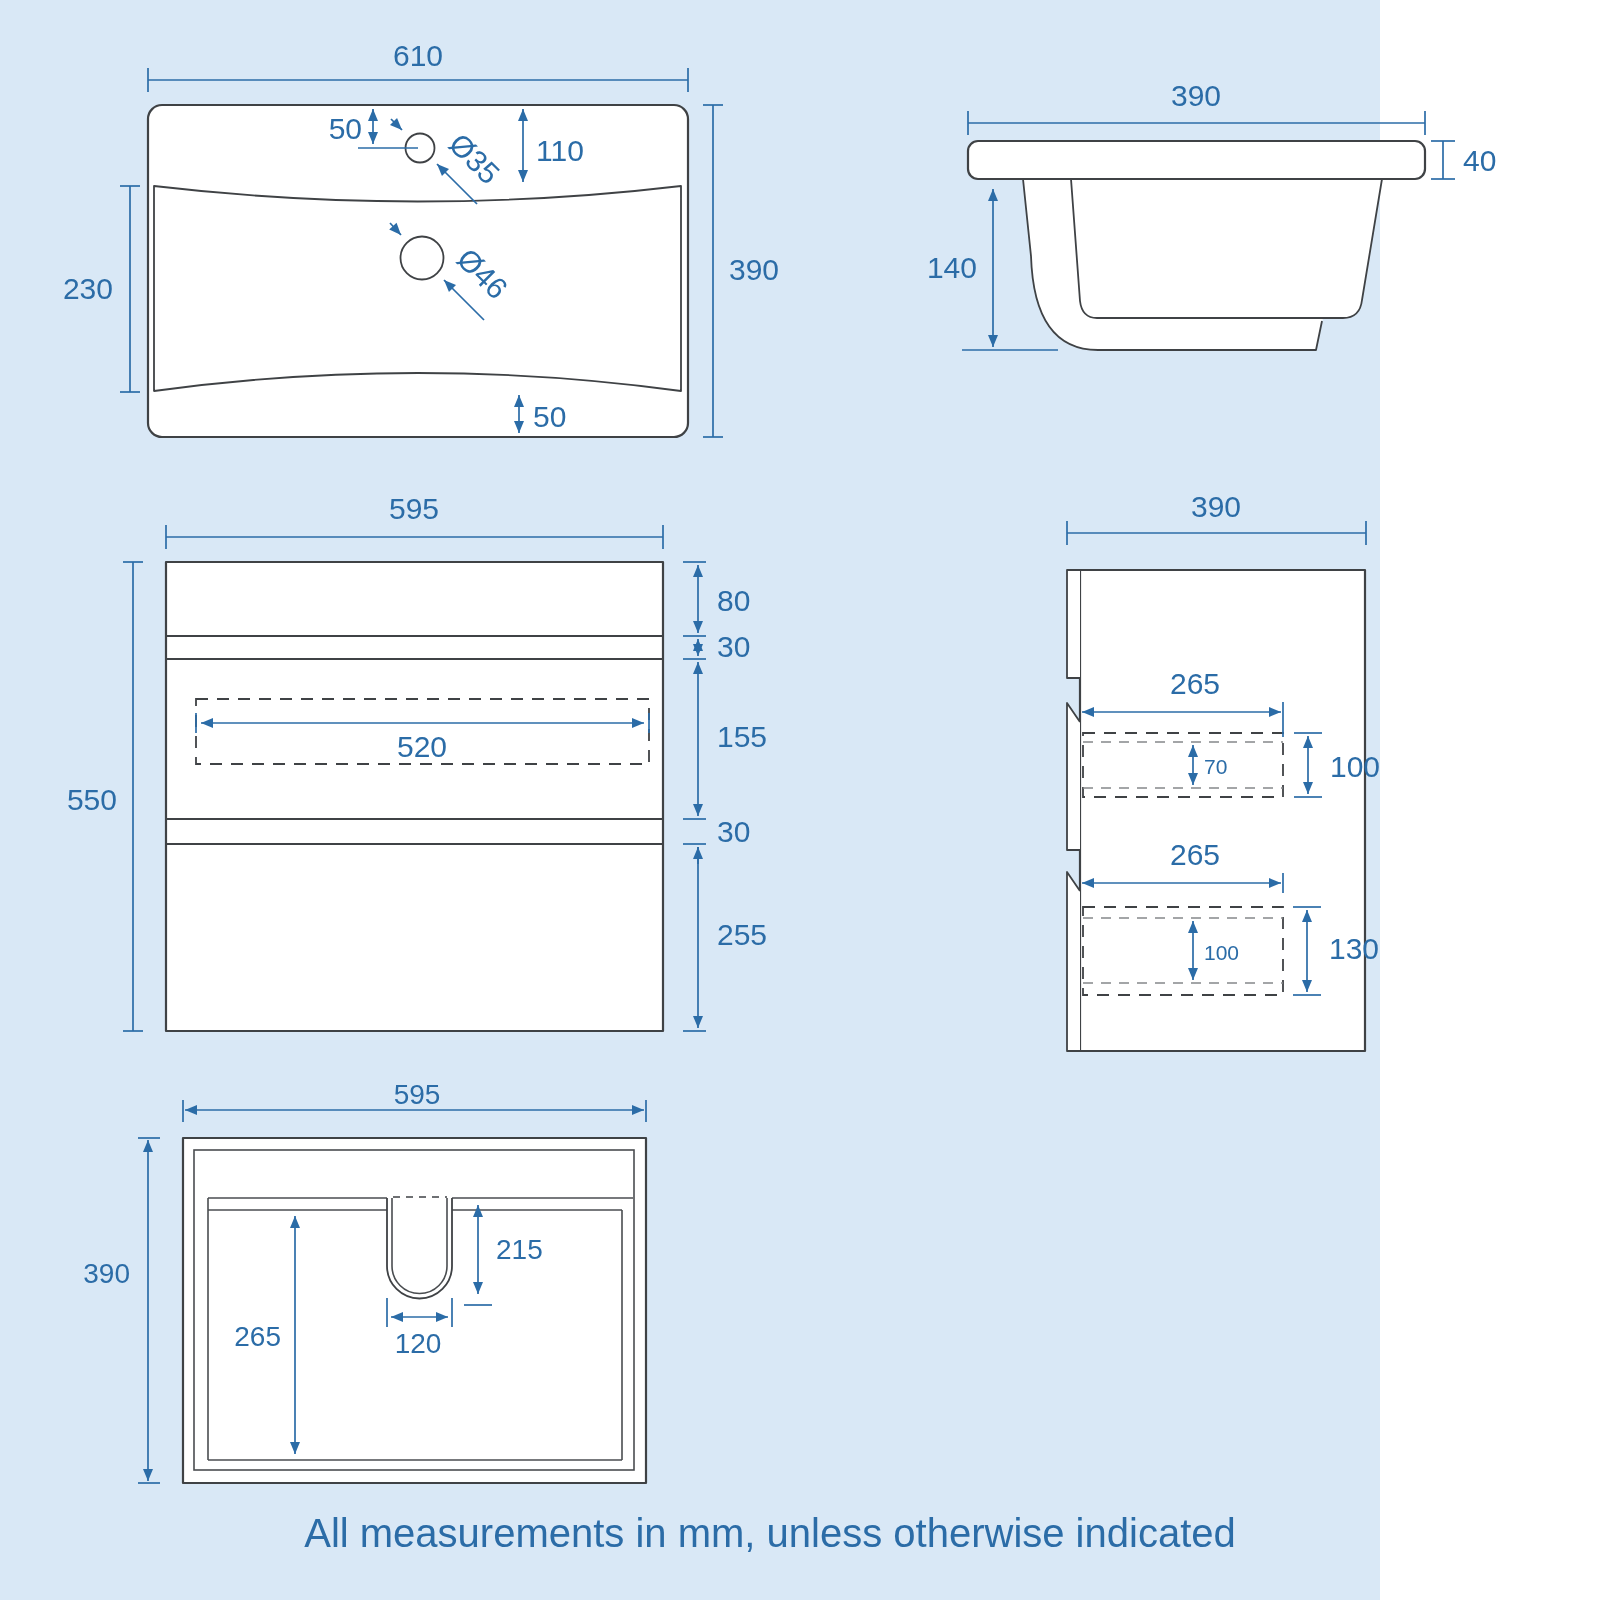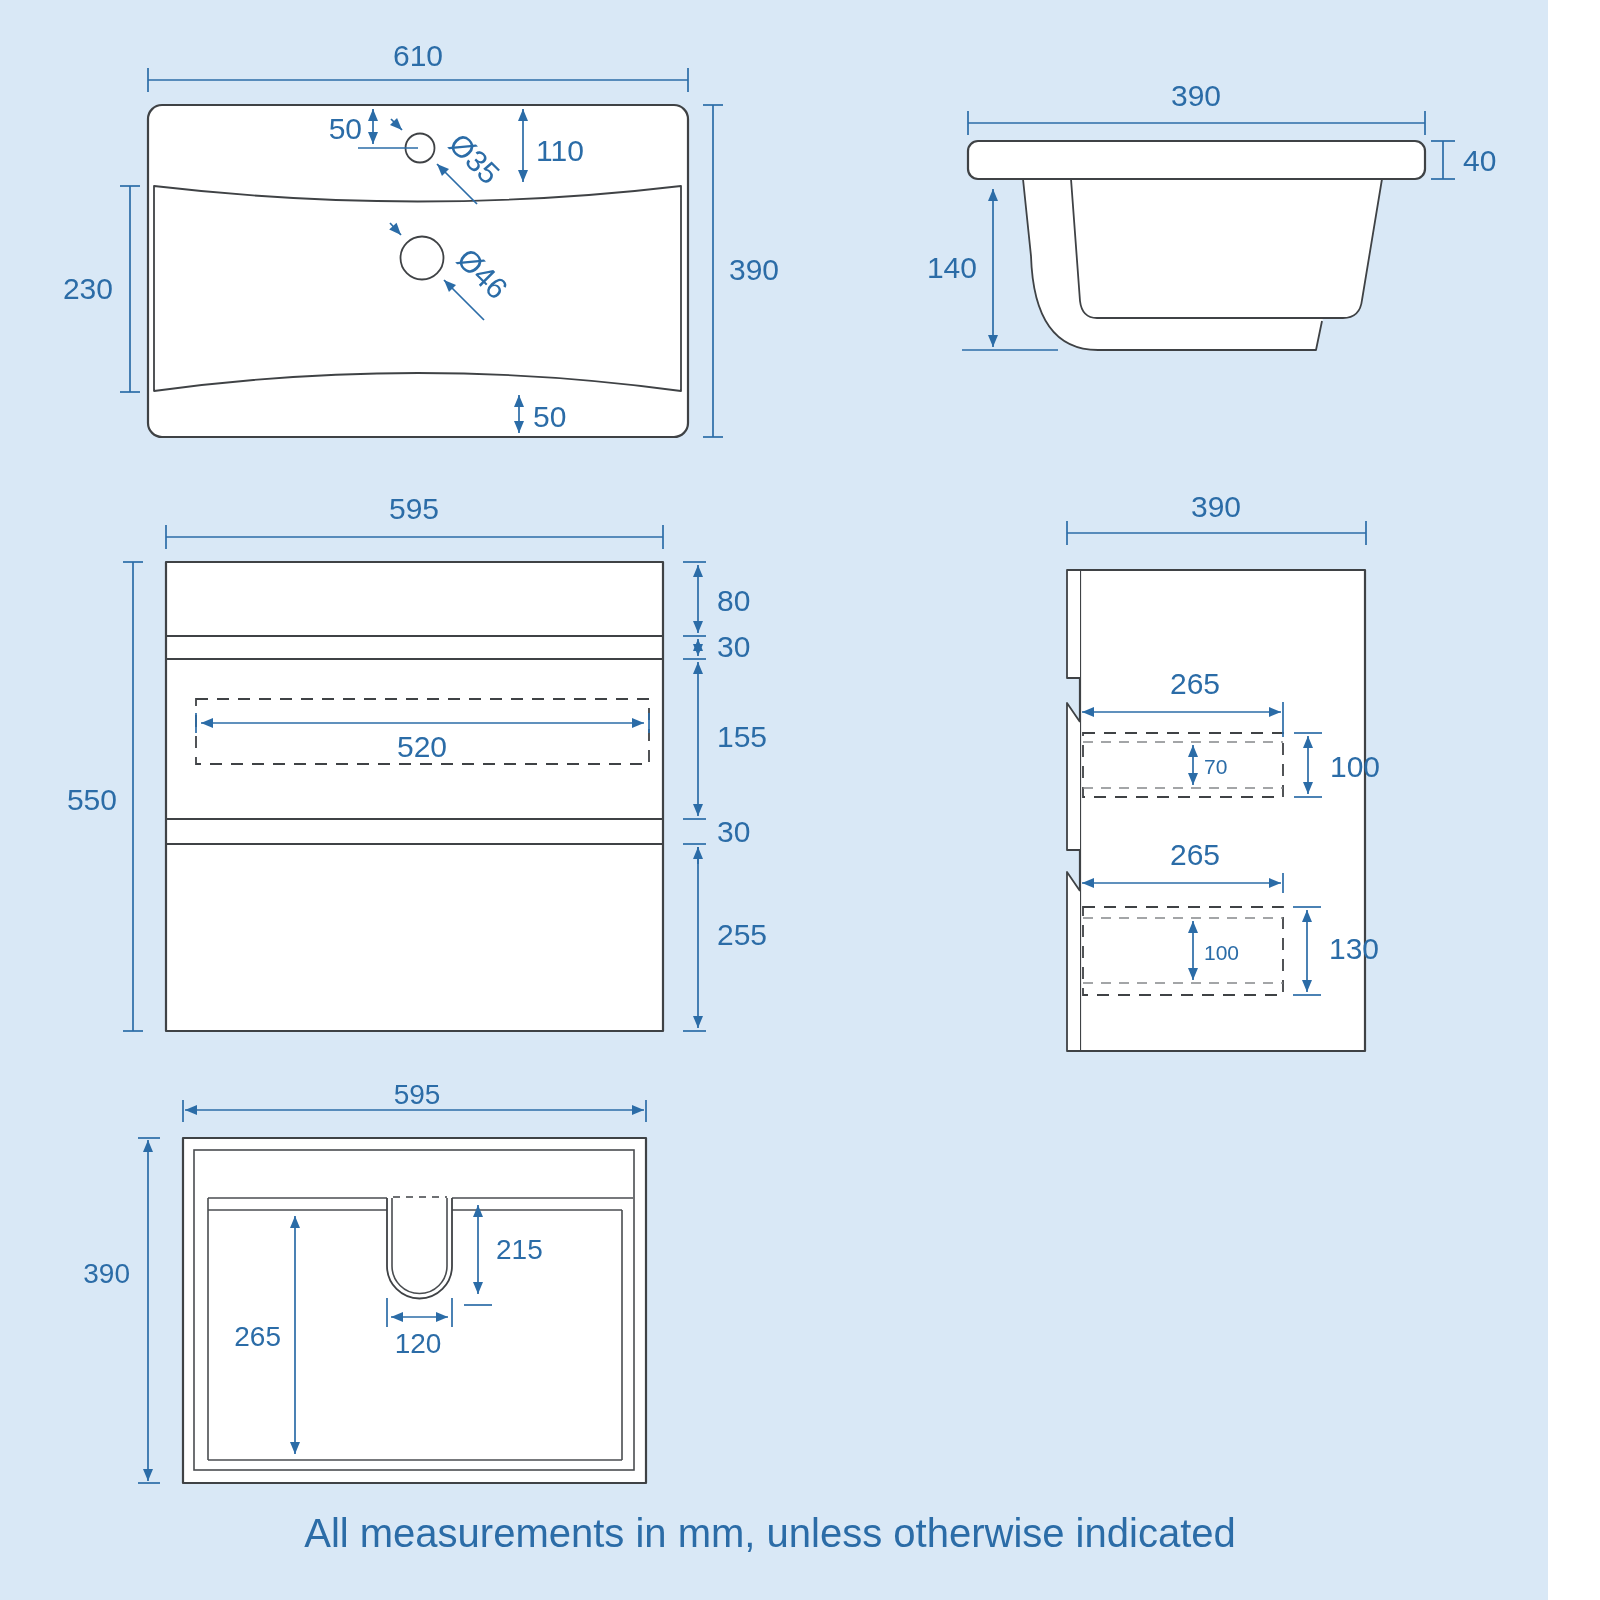--- a/index.html
+++ b/index.html
@@ -1,16 +1,16 @@
 <!DOCTYPE html>
 <html><head>
 <meta charset="utf-8">
 <style>
   html,body{margin:0;padding:0;}
-  .page{width:1548px;height:1600px;background:#d9e8f6;position:relative;font-family:"Liberation Sans",sans-serif;text-decoration:underline;}
+  .page{width:1380px;height:1600px;background:#d9e8f6;position:relative;font-family:"Liberation Sans",sans-serif;text-decoration:underline;}
   svg{display:block;}
   .shape{fill:#ffffff;stroke:#3f4245;stroke-width:2.2;stroke-linejoin:round;}
   .ln{fill:none;stroke:#3f4245;stroke-width:1.8;stroke-linejoin:round;}
   .ln2{fill:none;stroke:#4a4d50;stroke-width:1.6;}
   .fillonly{fill:#ffffff;stroke:none;}
   .dsh{fill:none;stroke:#3f4245;stroke-width:1.8;stroke-dasharray:12 9;}
   .dshp{fill:none;stroke:#3f4245;stroke-width:1.7;stroke-dasharray:7 6;}
   .dshg{fill:none;stroke:#85888b;stroke-width:1.6;stroke-dasharray:10 8;}
   .dim{fill:none;stroke:#2b6ca7;stroke-width:1.7;}
   text.lbl{fill:#2b6ca7;font-size:30px;font-family:"Liberation Sans",sans-serif;}

